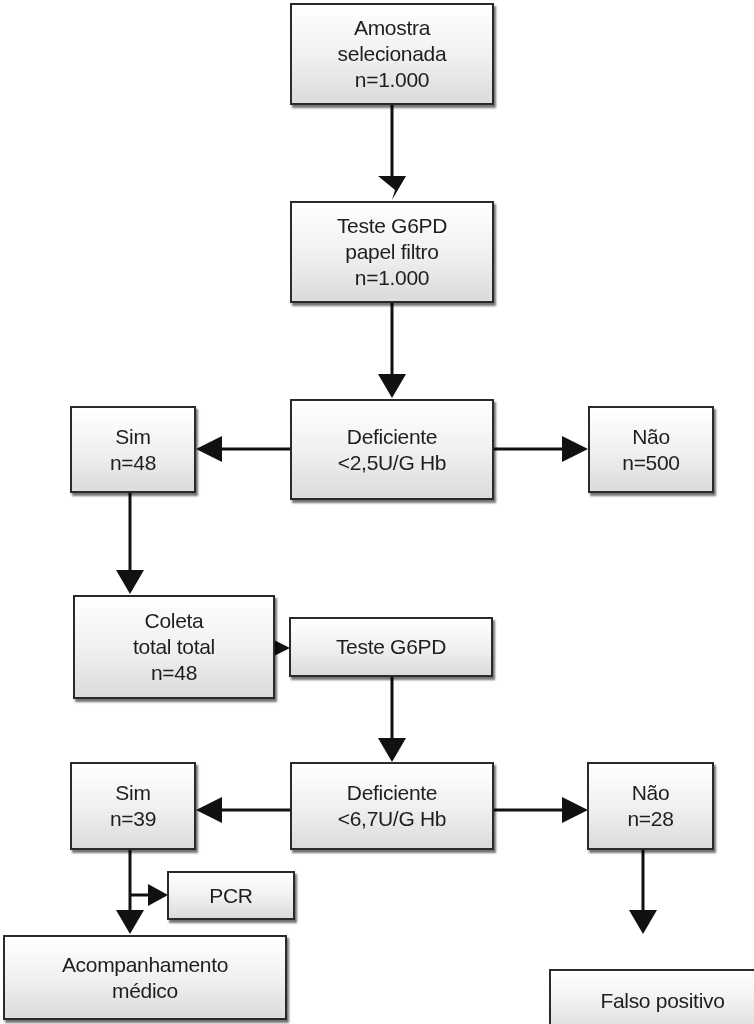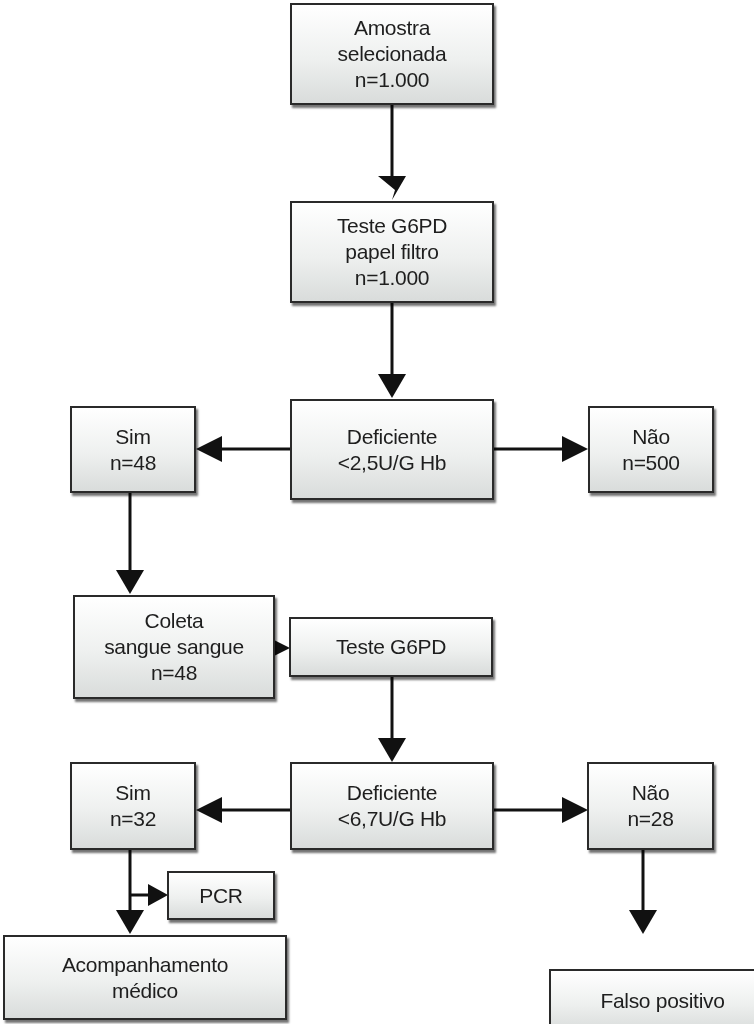--- a/index.html
+++ b/index.html
@@ -83,44 +83,44 @@
     <span>n=48</span>
   </div>
 
   <div class="box" style="left:588px; top:406px; width:126px; height:87px;">
     <span>Não</span>
     <span>n=500</span>
   </div>
 
   <div class="box" style="left:31px; top:595px; width:202px; height:104px;margin-left:42px;">
     <span>Coleta</span>
-    <span>sangue sangue</span>
+    <span>total total</span>
     <span>n=48</span>
   </div>
 
   <div class="box" style="left:289px; top:617px; width:204px; height:60px;">
     <span>Teste G6PD</span>
   </div>
 
   <div class="box" style="left:290px; top:762px; width:204px; height:88px;">
     <span>Deficiente</span>
     <span>&lt;6,7U/G Hb</span>
   </div>
 
   <div class="box" style="left:70px; top:762px; width:126px; height:88px;">
     <span>Sim</span>
-    <span>n=32</span>
+    <span>n=39</span>
   </div>
 
   <div class="box" style="left:587px; top:762px; width:127px; height:88px;">
     <span>Não</span>
     <span>n=28</span>
   </div>
 
-  <div class="box" style="left:167px; top:871px; width:108px; height:49px;">
+  <div class="box" style="left:167px; top:871px; width:128px; height:49px;">
     <span>PCR</span>
   </div>
 
   <div class="box" style="left:3px; top:935px; width:284px; height:85px;">
     <span>Acompanhamento</span>
     <span>médico</span>
   </div>
 
   <div class="box" style="left:549px; top:969px; width:227px; height:64px;">
     <span>Falso positivo</span>

